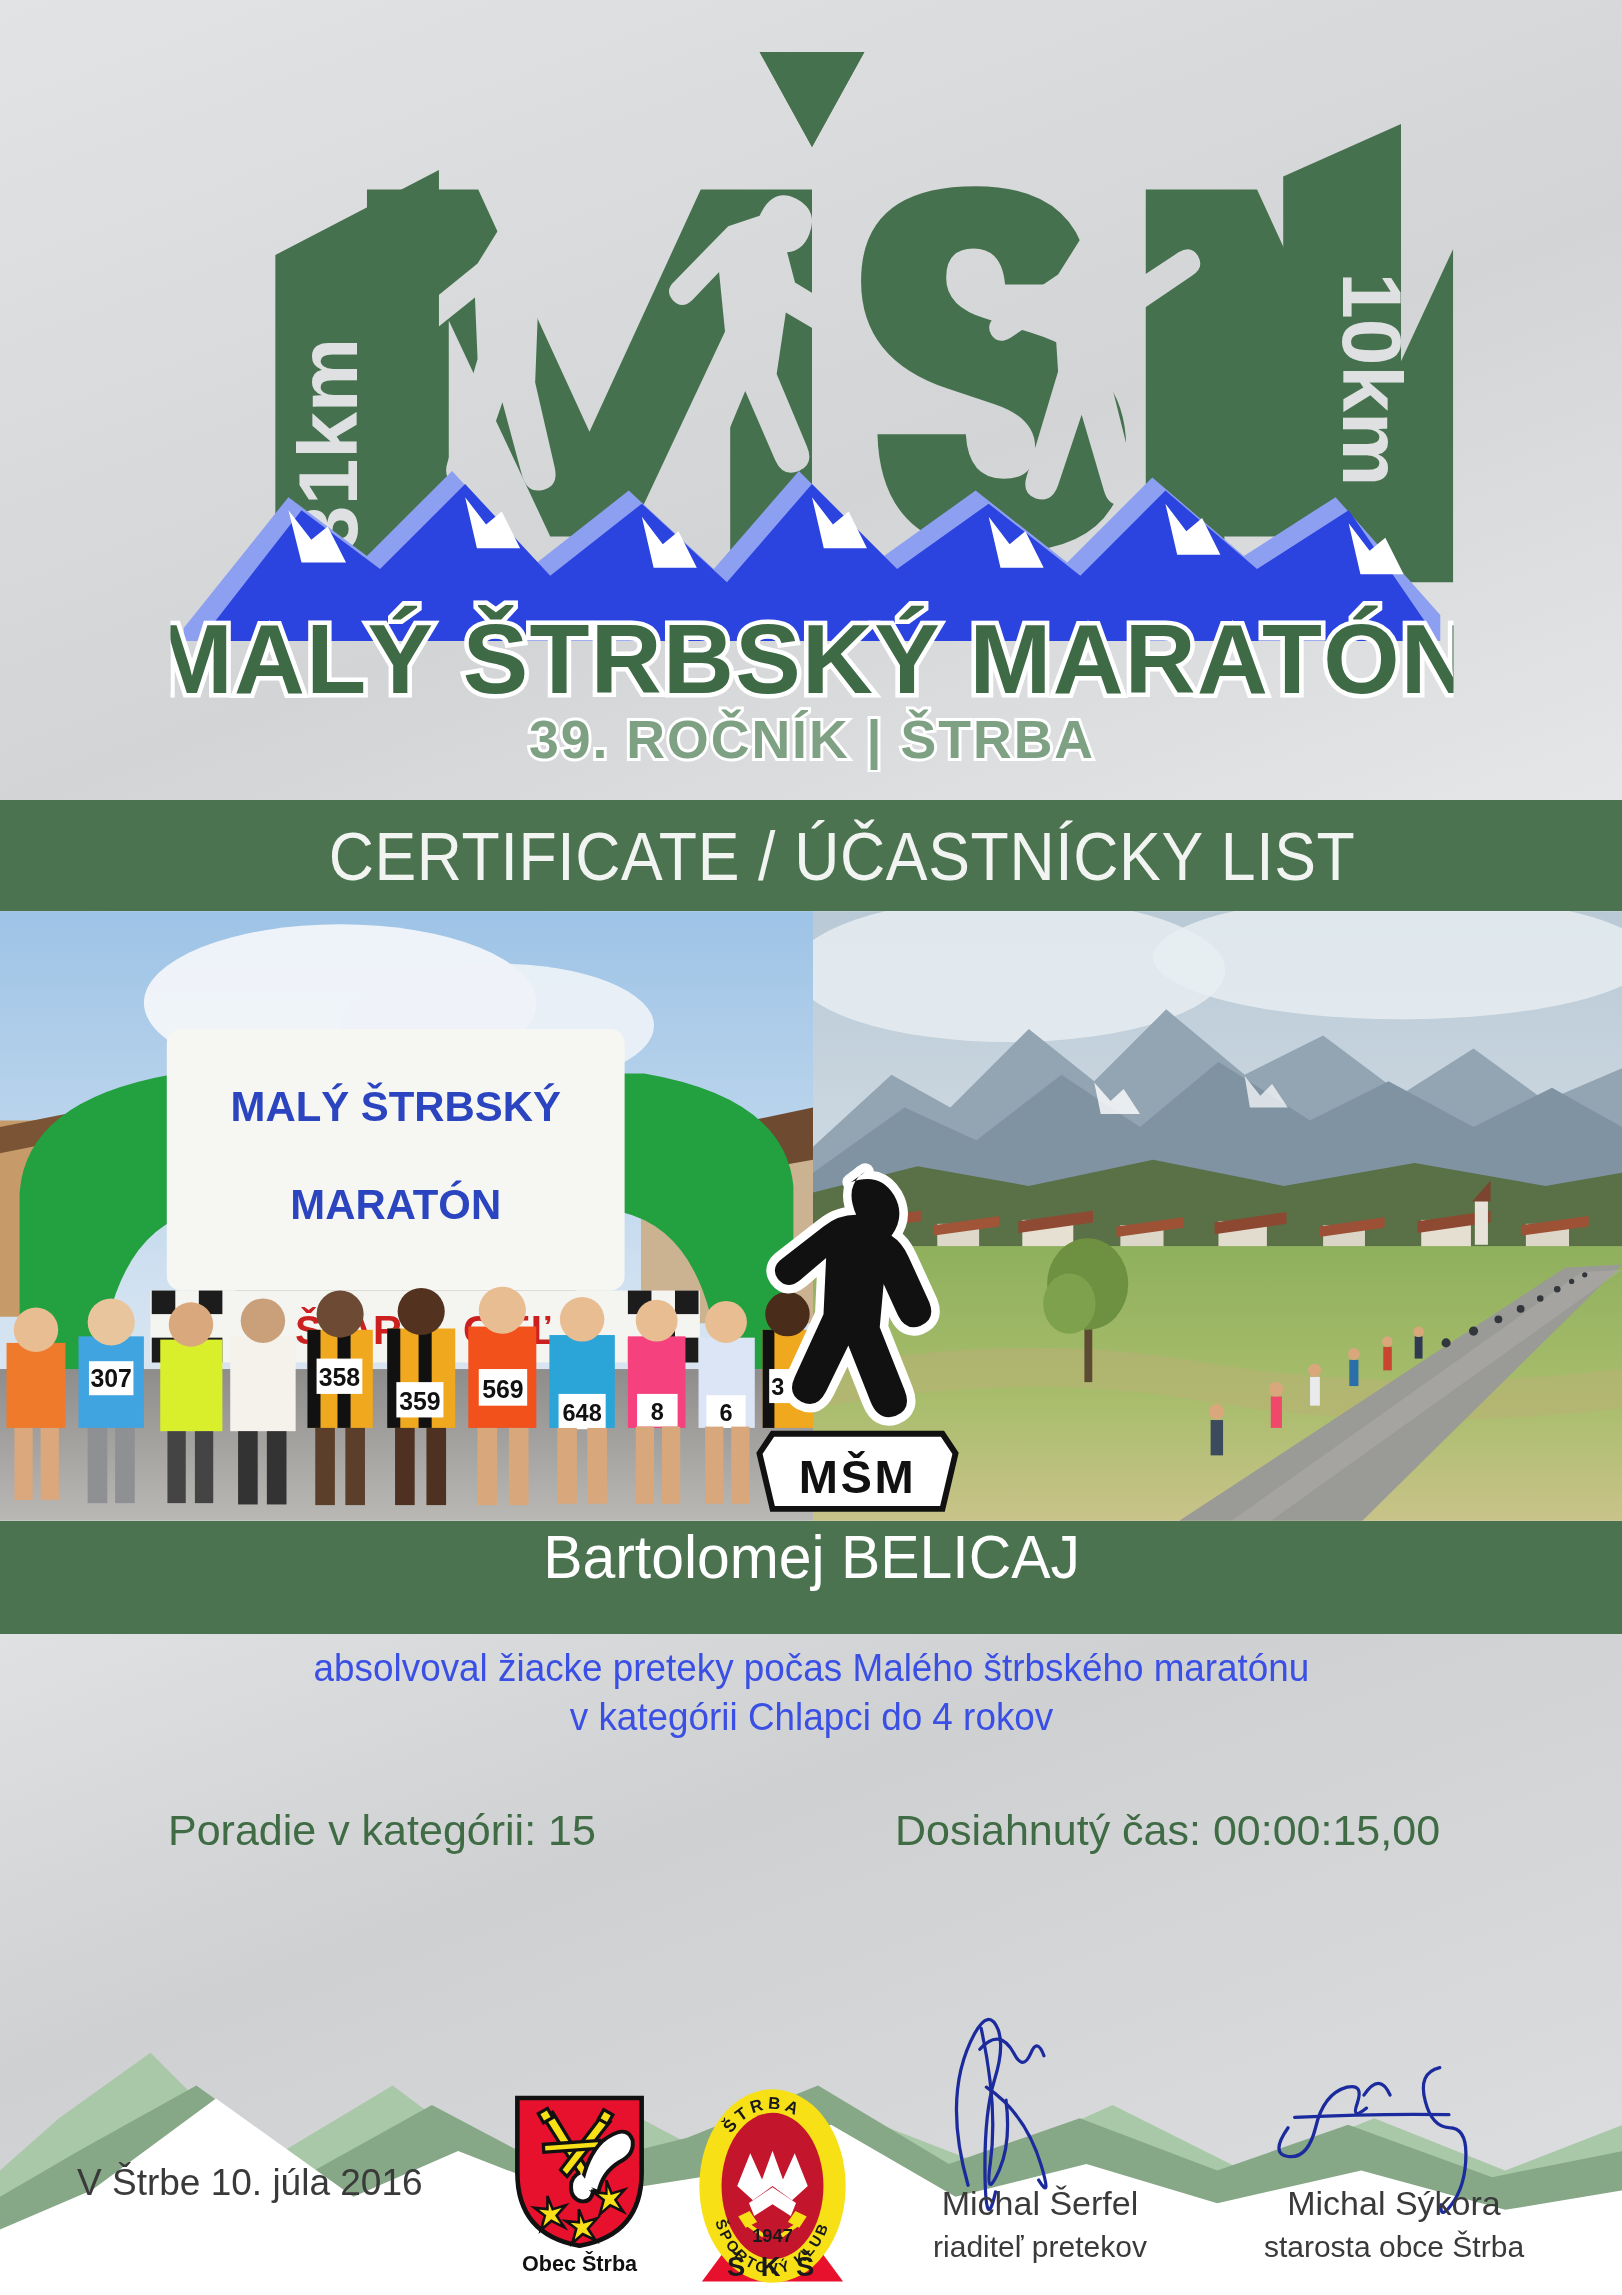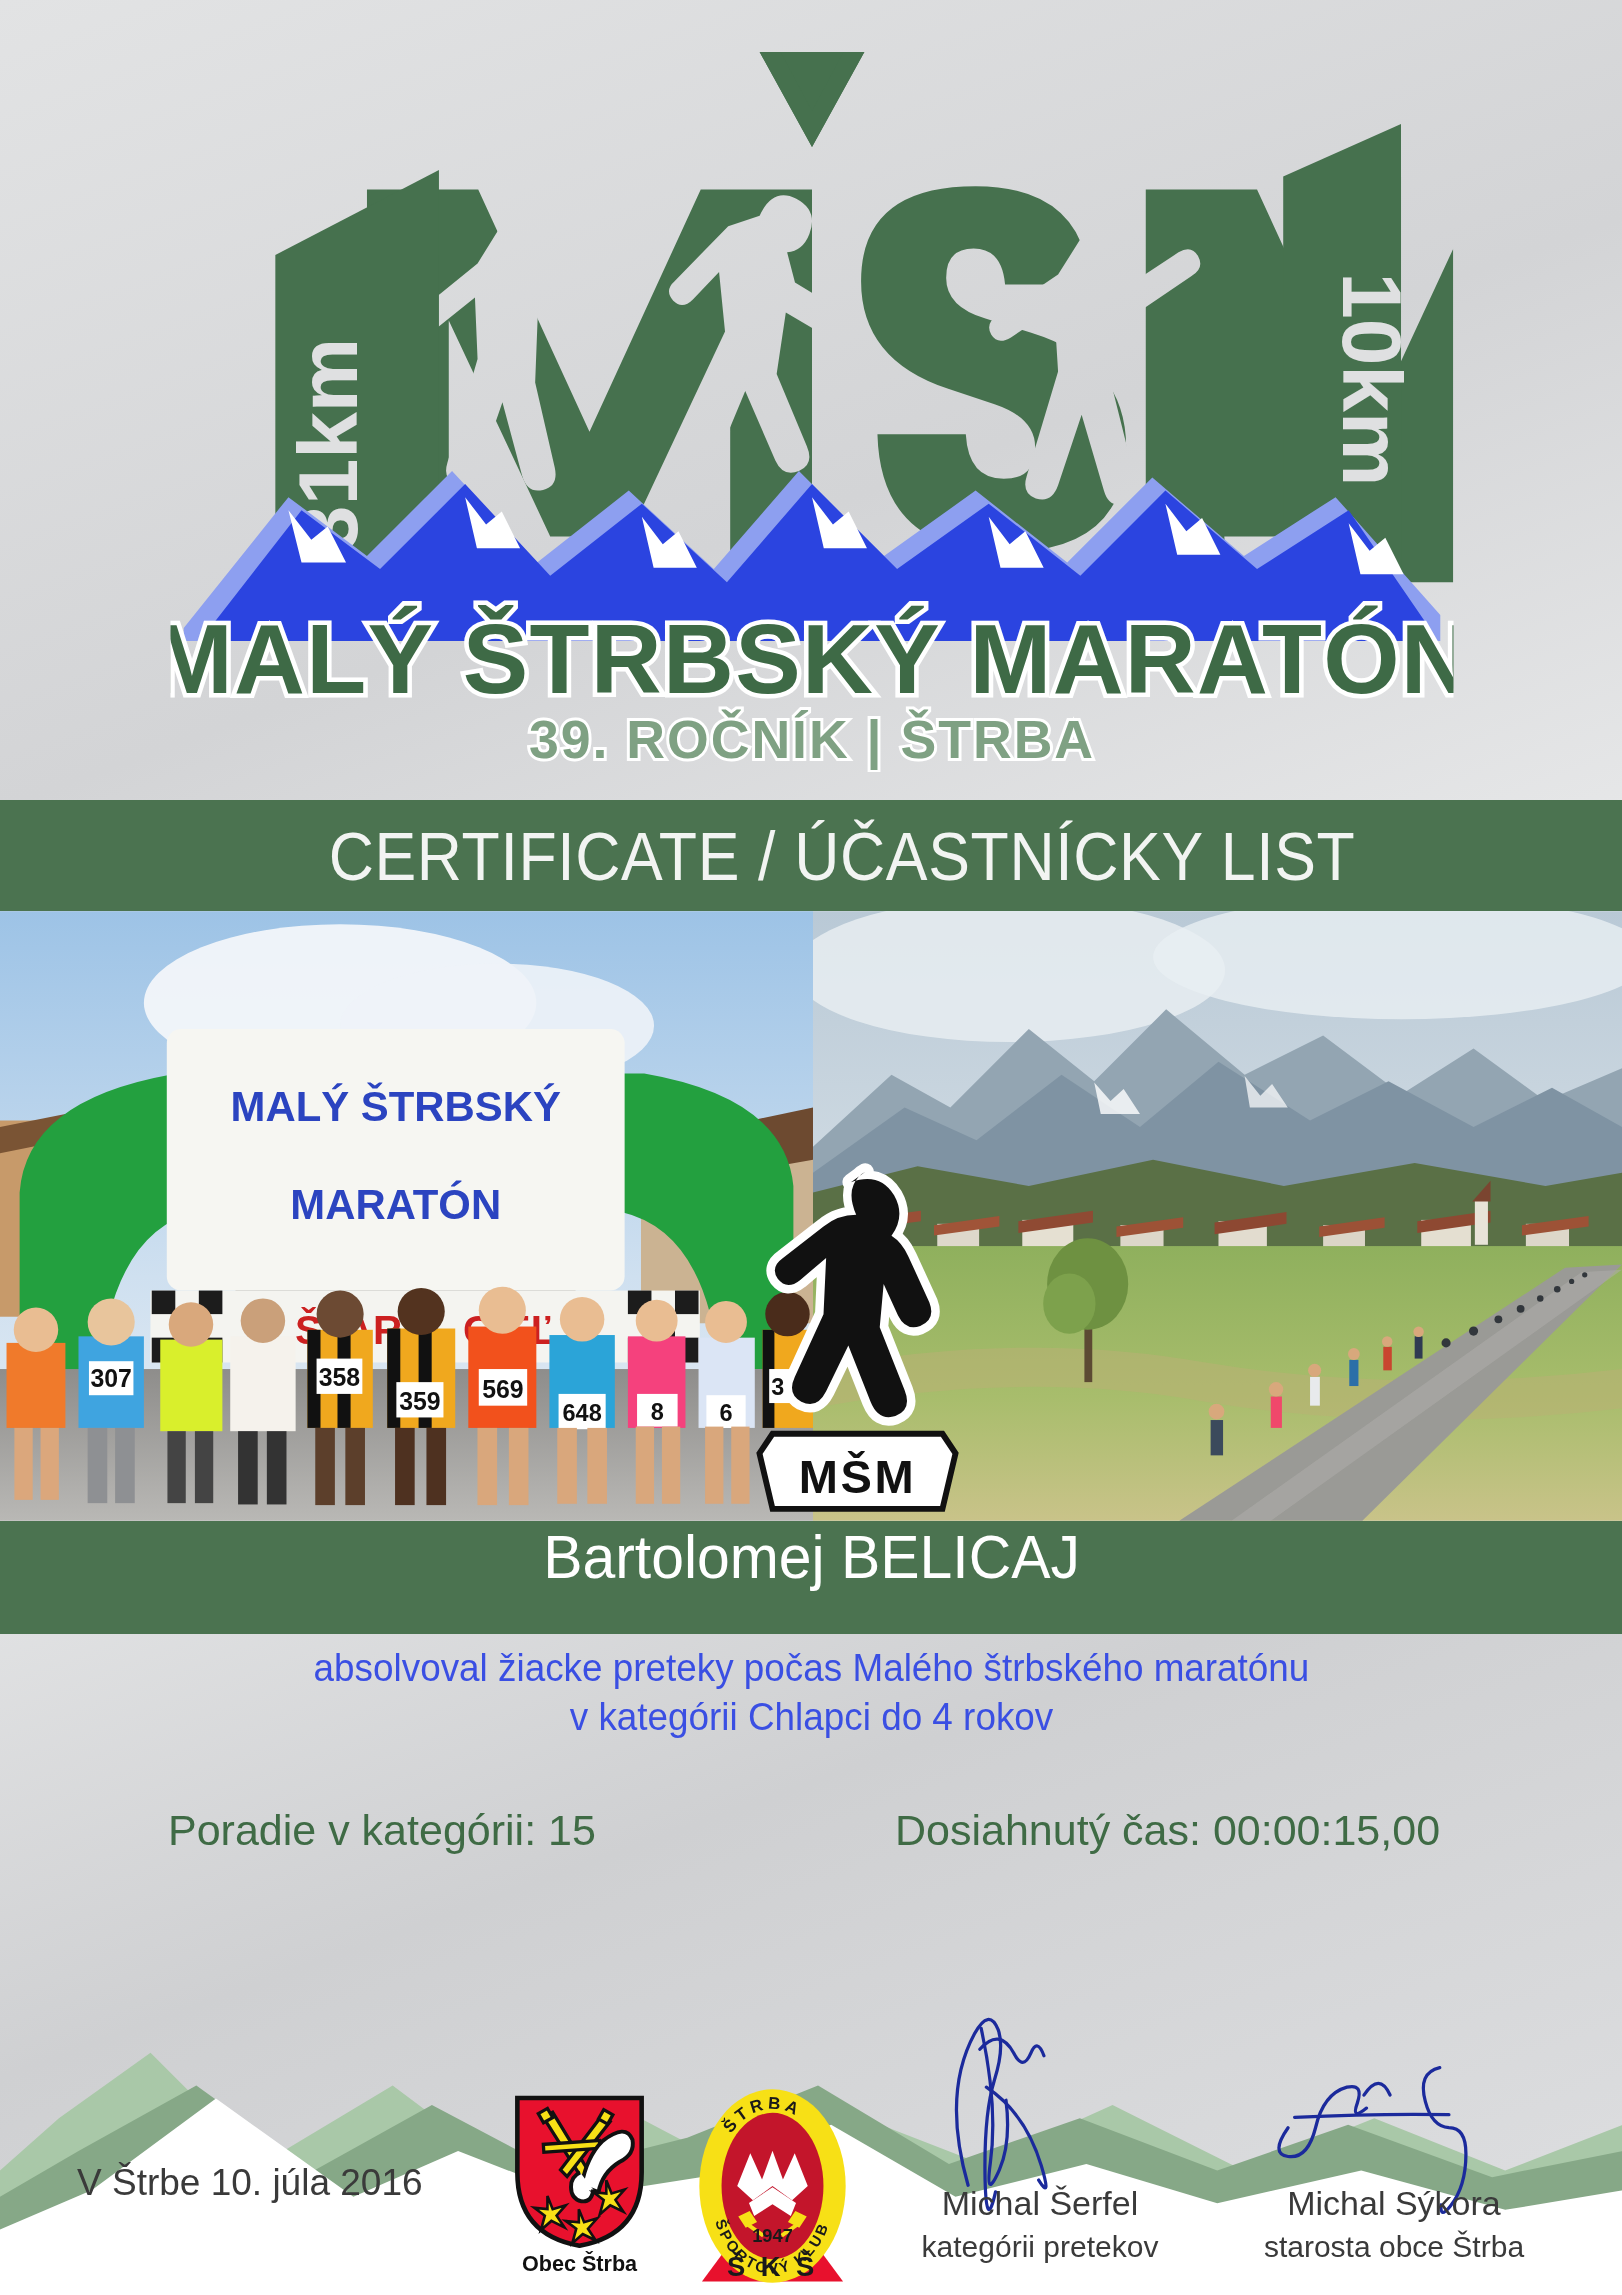--- a/index.html
+++ b/index.html
@@ -470,21 +470,21 @@
     <div class="sigblock" id="sig-left">
       <svg class="sig-svg" viewBox="0 0 520 330">
         <g fill="none" stroke="#1b2a9c" stroke-width="5" stroke-linecap="round">
           <path d="M150 300 q-40-140 10-232 q22-40 36-6 q10 28-6 78 q-16 52-14 152 q2 80 16 18"></path>
           <path d="M170 60 q26 120 14 206 q-8 60 14 10 q18-42 10-106"></path>
           <path d="M168 92 q30-34 52 6 q14 28 26 0 q10-24 20 4"></path>
           <path d="M178 150 q60 40 84 120 q16 54 -4 22"></path>
         </g>
       </svg>
       <div class="sig-name">Michal Šerfel</div>
-      <div class="sig-role">kategórii pretekov</div>
+      <div class="sig-role">riaditeľ pretekov</div>
     </div>
 
     <div class="sigblock" id="sig-right">
       <svg class="sig-svg" viewBox="0 0 520 330">
         <g fill="none" stroke="#1b2a9c" stroke-width="5" stroke-linecap="round">
           <path d="M98 212 q-28 40 0 44 q30 4 42-44 q12-52 48-62 q26-6 16 24 q-10 28 14 8"></path>
           <path d="M108 196 q130-6 236-4"></path>
           <path d="M330 120 q-34 8-22 52 q10 38 36 40 q26 0 26 40 q0 50-24 80 q-16 20-14-2"></path>
           <path d="M214 162 q24-36 40 0"></path>
         </g>

